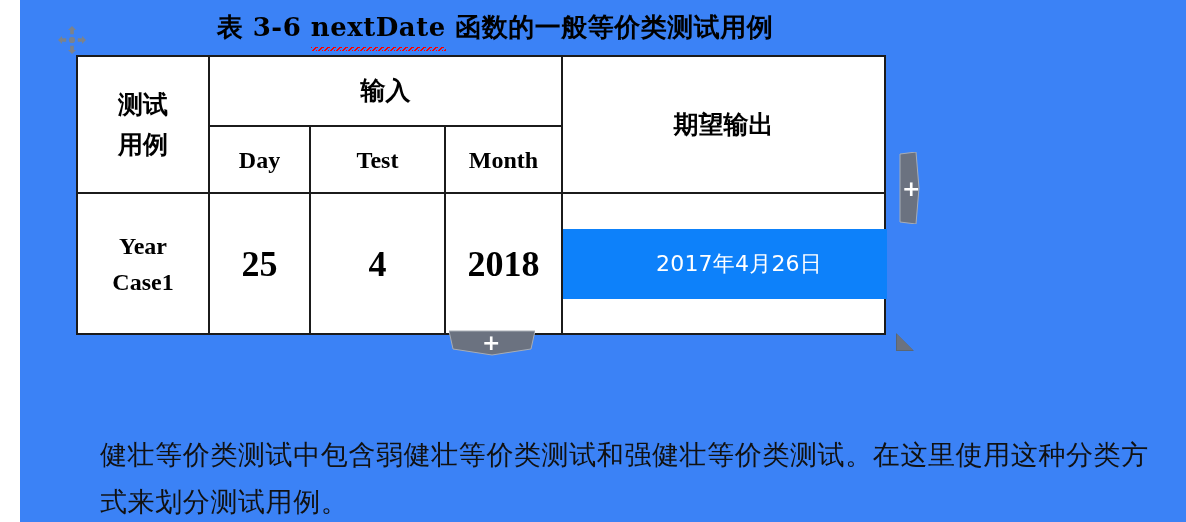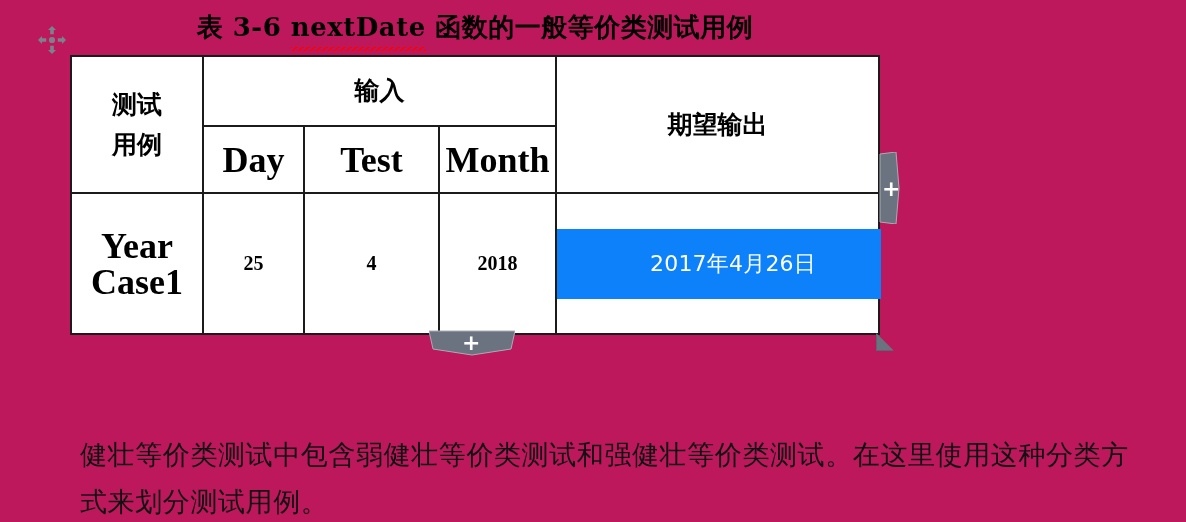--- a/index.html
+++ b/index.html
@@ -13,21 +13,22 @@
     position: relative;
     overflow: hidden;
     font-family: "Liberation Serif", "DejaVu Serif", serif;
     color: #000000;
   }
 
   
   #doc-page {
     position: absolute;
     inset: 0;
-    background: #be185d;
+    background: #3b82f6;
+    margin-left: 20px;
   }
 
   
   #table-move-handle {
     position: absolute;
     left: 38px;
     top: 26px;
     width: 28px;
     height: 28px;
     color: #7b828c;
@@ -57,21 +58,21 @@
         rgba(255,0,0,0) 1.4px, rgba(255,0,0,0) 3px);
     background-repeat: repeat-x;
     background-size: 6px 4px;
     background-position: left bottom;
     padding-bottom: 5px;
   }
 
   
   #case-table {
     position: absolute;
-    left: 70px;
+    left: 56px;
     top: 55px;
     width: 808px;
     height: 278px;
     border-collapse: collapse;
     table-layout: fixed;
     background: #ffffff;
   }
   #case-table td {
     border: 2px solid #1b1b1b;
     text-align: center;
@@ -81,27 +82,27 @@
   }
   .c-cn {
     font-family: "DejaVu Sans", "Liberation Sans", sans-serif;
     font-weight: bold;
     font-size: 25px;
     line-height: 40px;
   }
   .c-en {
     font-family: "Liberation Serif", "DejaVu Serif", serif;
     font-weight: bold;
+    font-size: 24px;
+    line-height: 36px;
+  }
+  .c-num {
+    font-family: "Liberation Serif", "DejaVu Serif", serif;
+    font-weight: bold;
     font-size: 36px;
-    line-height: 36px;
-  }
-  .c-num {
-    font-family: "Liberation Serif", "DejaVu Serif", serif;
-    font-weight: bold;
-    font-size: 20px;
   }
   .col-case   { width: 132px; }
   .col-day    { width: 101px; }
   .col-month  { width: 135px; }
   .col-year   { width: 117px; }
   .col-expect { width: 323px; }
   .row-h1 { height: 70px; }
   .row-h2 { height: 67px; }
   .row-body { height: 141px; }
 

